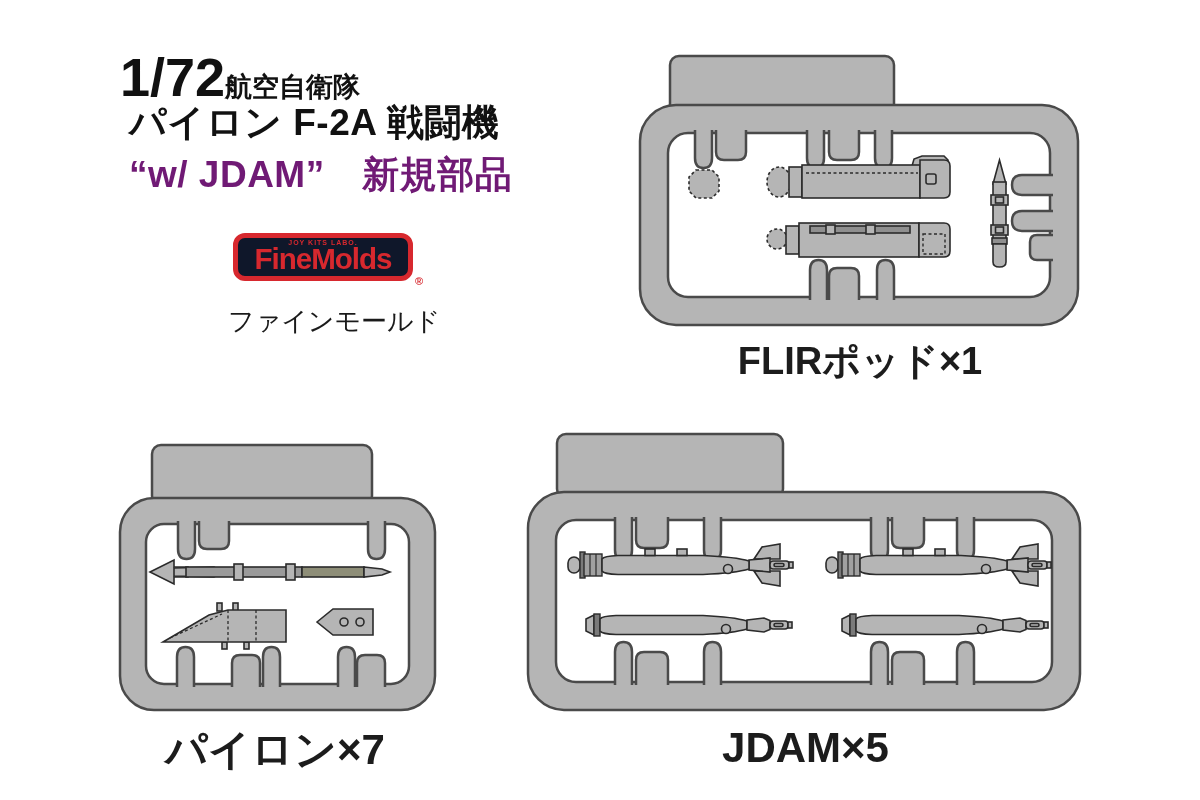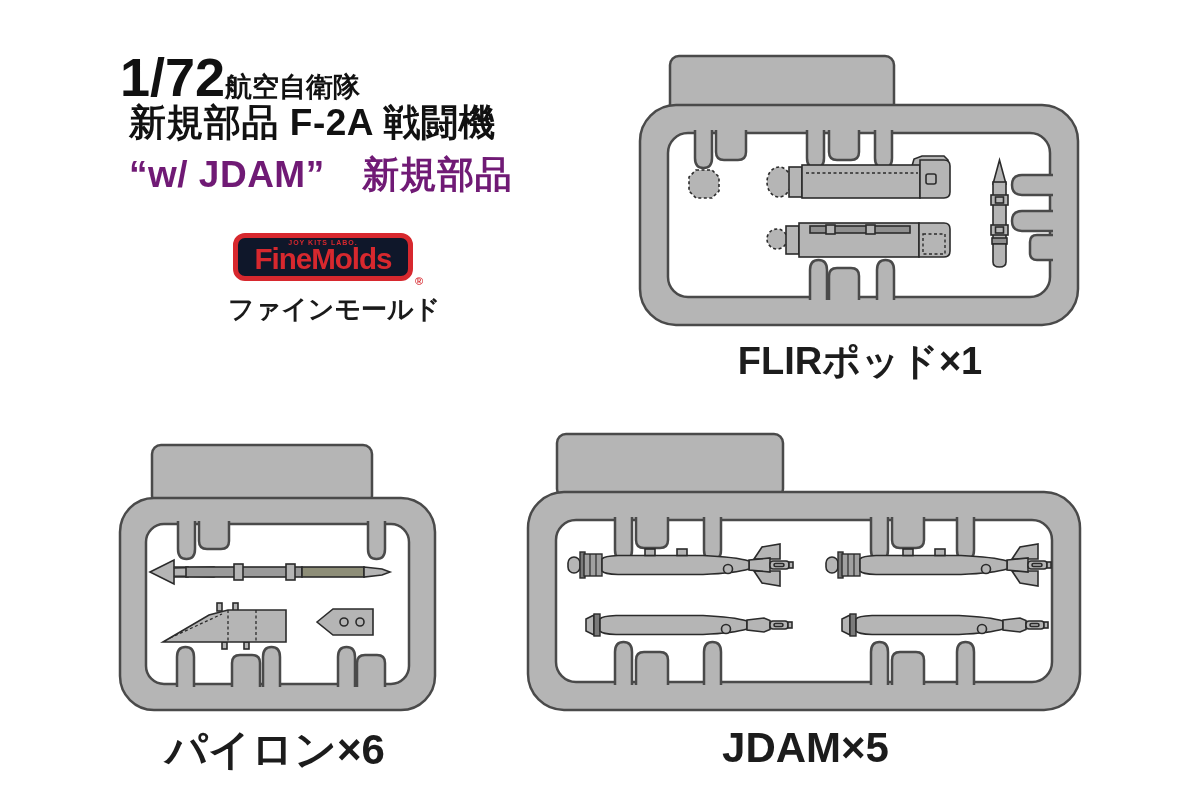--- a/index.html
+++ b/index.html
@@ -26,42 +26,42 @@
   .fm-tagline{
     position:absolute;top:1px;left:0;right:0;
     font-size:7px;font-weight:700;color:#d7282e;letter-spacing:1px;line-height:7px;
   }
   .fm-word{
     position:absolute;top:6px;left:0;right:0;
     font-size:29px;line-height:30px;font-weight:800;color:#d7282e;
     letter-spacing:-1px;transform:scaleX(1.02);
   }
   .fm-reg{left:415px;top:275px;font-size:11px;color:#d7282e;font-weight:700;}
-  .fm-kana{left:228px;top:292px;width:190px;text-align:center;
-    font-size:26px;font-weight:700;color:#1a1a1a;letter-spacing:0px;white-space:nowrap;}
+  .fm-kana{left:228px;top:304px;width:190px;text-align:center;
+    font-size:26px;font-weight:400;color:#1a1a1a;letter-spacing:0px;white-space:nowrap;}
 
   
   .caption{color:#1c1c1c;text-align:center;white-space:nowrap;}
   .cap-flir{left:630px;top:336px;width:460px;font-size:38px;font-weight:600;text-align:center;}
   .cap-pylon{left:110px;top:722px;width:330px;font-size:42px;font-weight:600;}
   .cap-jdam{left:518px;top:724px;width:575px;font-size:42px;font-weight:600;}
 
   svg .frame{fill:#b5b5b5;stroke:#4a4a4a;stroke-width:2.5;}
   svg .stub{fill:#b5b5b5;stroke:#4a4a4a;stroke-width:2.5;}
   svg .part{fill:#b5b5b5;stroke:#2b2b2b;stroke-width:1.6;}
   svg .part-dark{fill:#8f8f8f;stroke:#2b2b2b;stroke-width:1.6;}
   svg .dashed{stroke-dasharray:3,2.5;}
 </style>
 </head>
 <body>
 
 <div class="abs hdr-line1">
   <span class="big">1/72</span><span class="small">航空自衛隊</span>
 </div>
-<div class="abs hdr-line2">新規部品 F-2A 戦闘機</div>
+<div class="abs hdr-line2">パイロン F-2A 戦闘機</div>
 <div class="abs hdr-line3">“w/ JDAM”　新規部品</div>
 
 <div class="abs fm-box">
   <div class="fm-tagline">JOY KITS LABO.</div>
   <div class="fm-word">FineMolds</div>
 </div>
 <div class="abs fm-reg">®</div>
 <div class="abs fm-kana">ファインモールド</div>
 
 <svg class="abs" style="left:630px;top:48px;" width="460" height="290" viewBox="0 0 460 290">
@@ -158,21 +158,21 @@
     <line x1="118" y1="172" x2="118" y2="204" stroke="#2b2b2b" stroke-width="1.3" stroke-dasharray="3,2.5"></line>
     <line x1="146" y1="172" x2="146" y2="204" stroke="#2b2b2b" stroke-width="1.3" stroke-dasharray="3,2.5"></line>
   </g>
 
   <g>
     <polygon class="part" points="207,184 223,171 263,171 263,197 223,197"></polygon>
     <circle class="part" cx="234" cy="184" r="4"></circle>
     <circle class="part" cx="250" cy="184" r="4"></circle>
   </g>
 </svg>
-<div class="abs caption cap-pylon">パイロン×6</div>
+<div class="abs caption cap-pylon">パイロン×7</div>
 
 <svg class="abs" style="left:518px;top:428px;" width="575" height="290" viewBox="0 0 575 290">
   <defs>
     <g id="bomb-full">
       <rect class="part" x="50" y="129" width="12" height="16" rx="6"></rect>
       <rect x="62" y="124" width="5" height="26" fill="#7a7a7a" stroke="#2b2b2b" stroke-width="1.4"></rect>
       <rect x="66" y="126" width="18" height="22" fill="#a0a0a0" stroke="#2b2b2b" stroke-width="1.4"></rect>
       <line x1="72" y1="126" x2="72" y2="148" stroke="#2b2b2b" stroke-width="1.2"></line>
       <line x1="78" y1="126" x2="78" y2="148" stroke="#2b2b2b" stroke-width="1.2"></line>
       <polygon class="part" points="236,131 244,119 262,116 262,131"></polygon>

